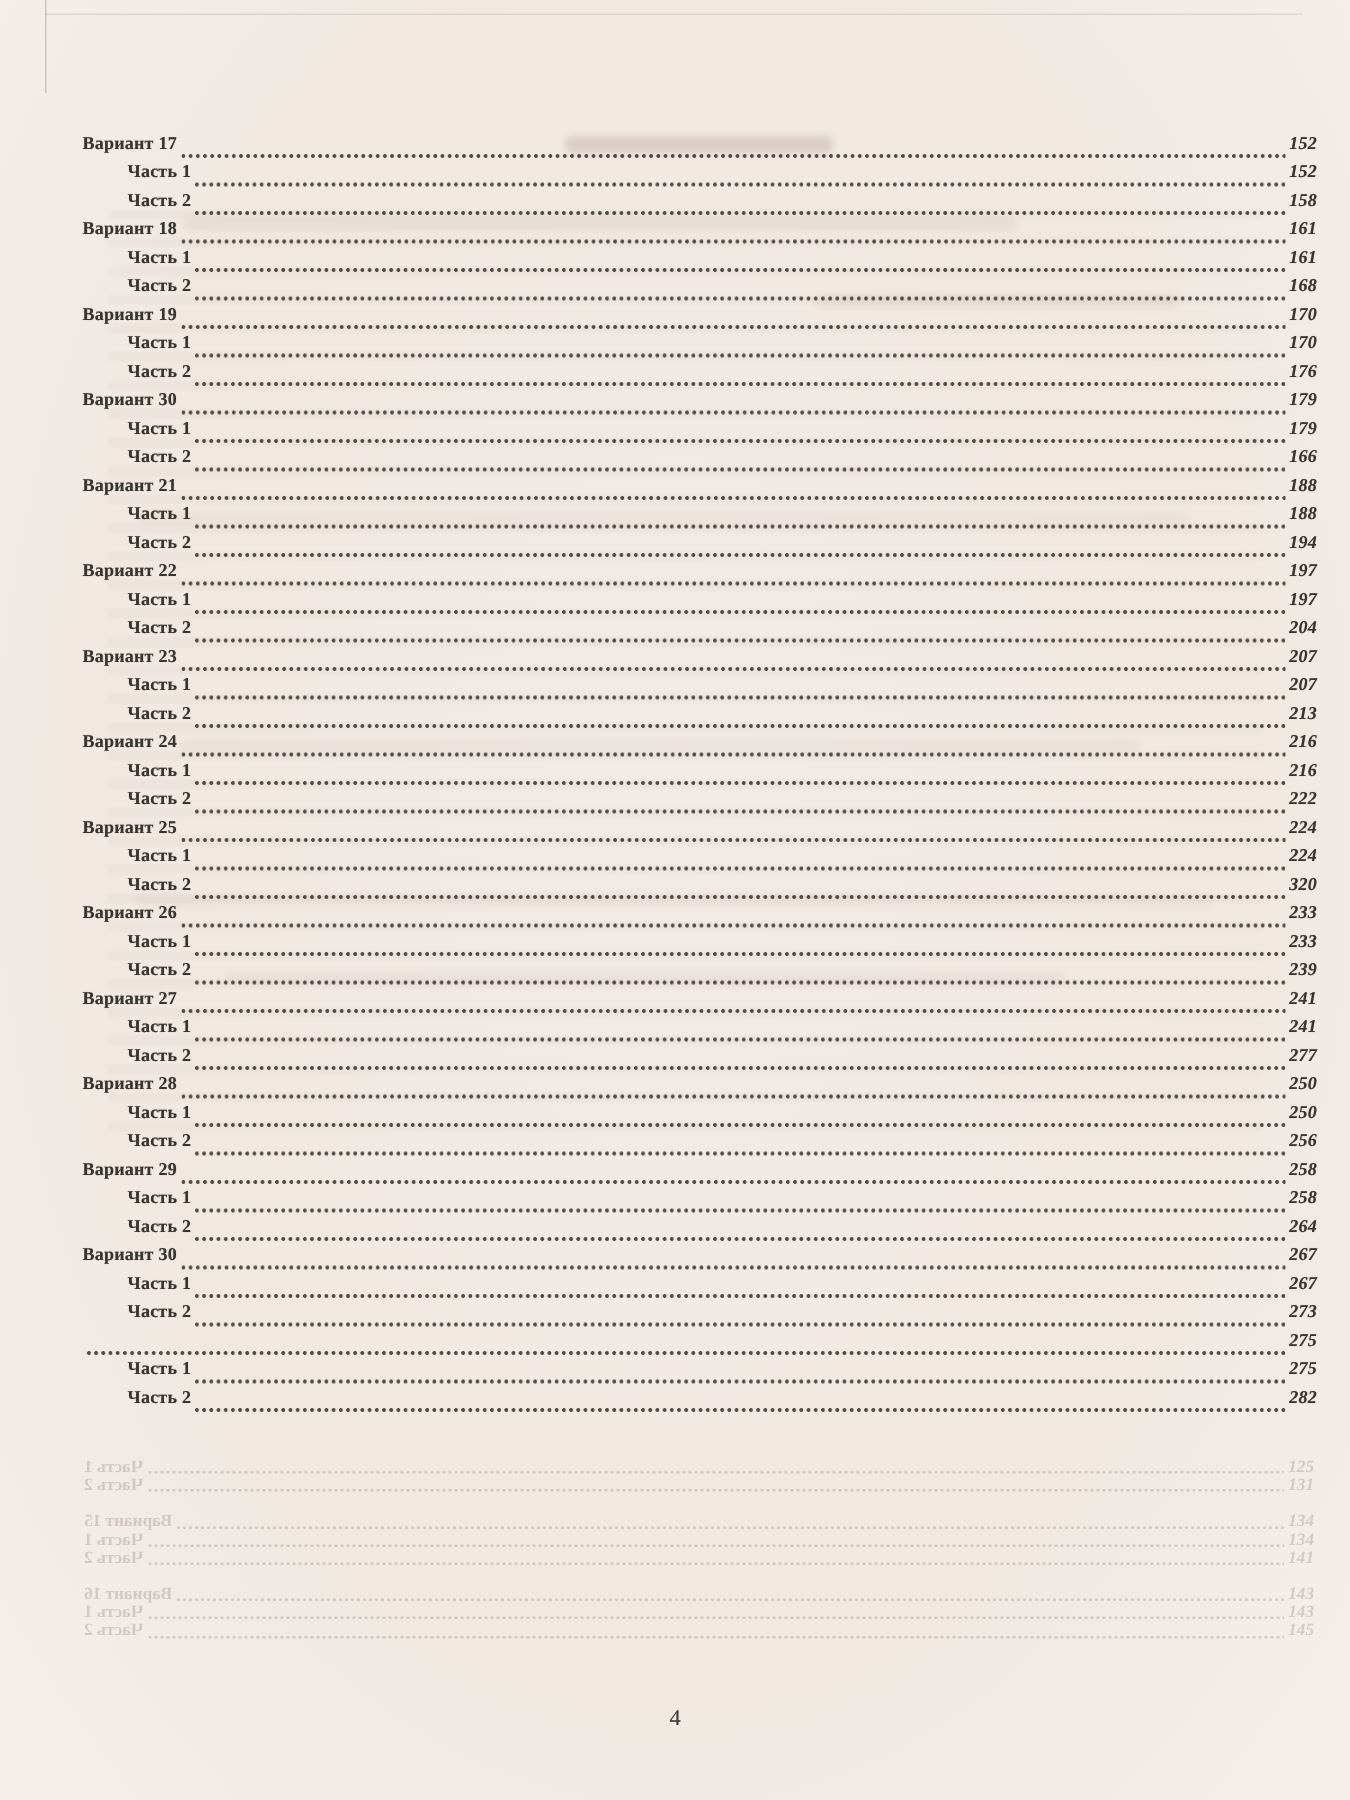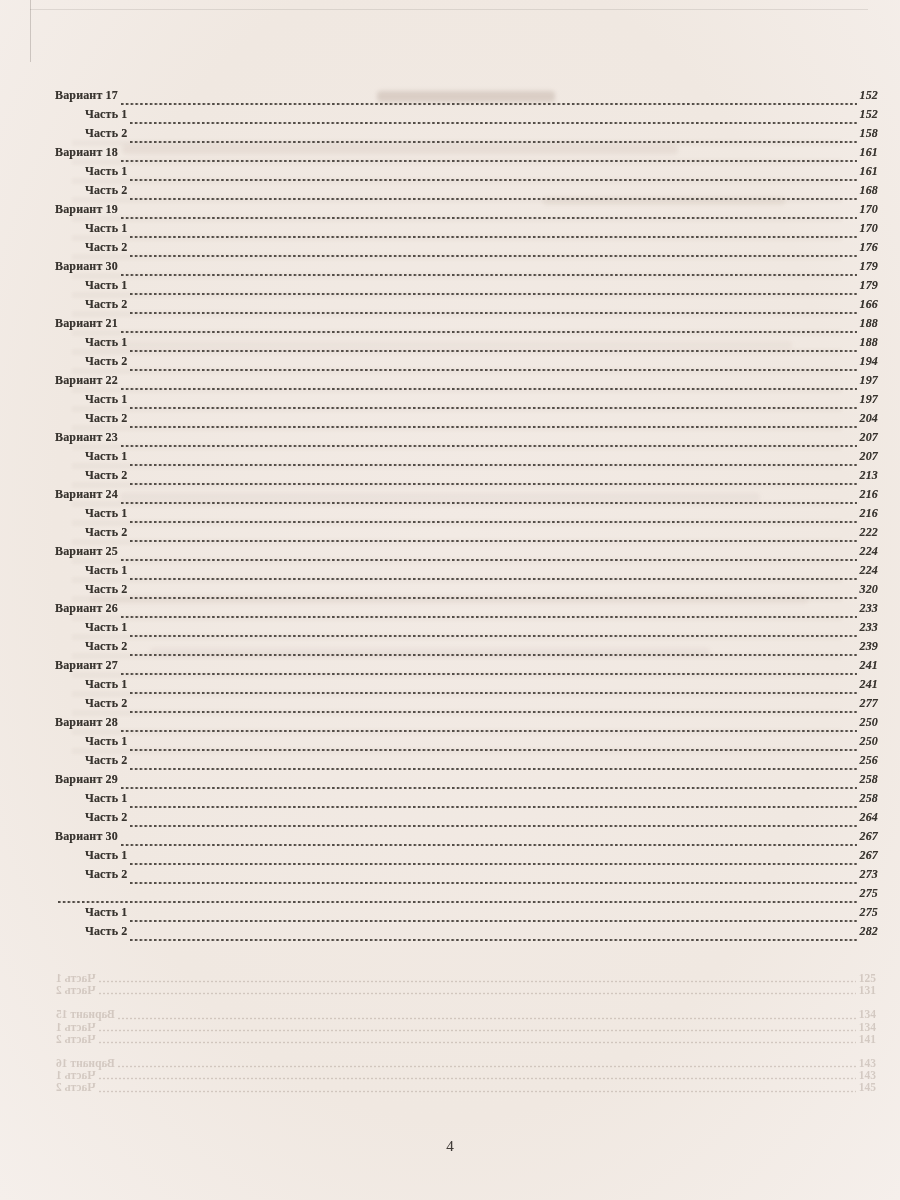--- a/index.html
+++ b/index.html
@@ -47,21 +47,21 @@
     opacity:.3;filter:blur(.5px);color:var(--ghost);
   }
   .ghost-row{display:flex;align-items:baseline;height:12.2px;font-size:11.5px;font-weight:bold;}
   .ghost-row.gap-after{margin-bottom:12px;}
   .ghost-label{display:inline-block;transform:scaleX(-1);white-space:nowrap;}
   .ghost-dots{
     flex:1 1 auto;align-self:flex-end;height:3px;margin:0 3px 1px;
     background-image:radial-gradient(circle at 1px 1.5px, currentColor .8px, rgba(0,0,0,0) 1.2px);
     background-size:4px 3px;background-repeat:repeat-x;
   }
-  .ghost-page{white-space:nowrap;}
+  .ghost-page{white-space:nowrap;font-style:italic;}
 
   
   .toc{position:absolute;left:55px;right:22px;top:88px;}
   .toc-row{
     display:flex;align-items:flex-start;height:19px;
     font-size:12px;font-weight:bold;letter-spacing:.15px;
     text-shadow:0 0 .5px rgba(40,36,32,.45);
   }
   .toc-row.indent{padding-left:30px;}
   .toc-row.gap{margin-top:5px;}

